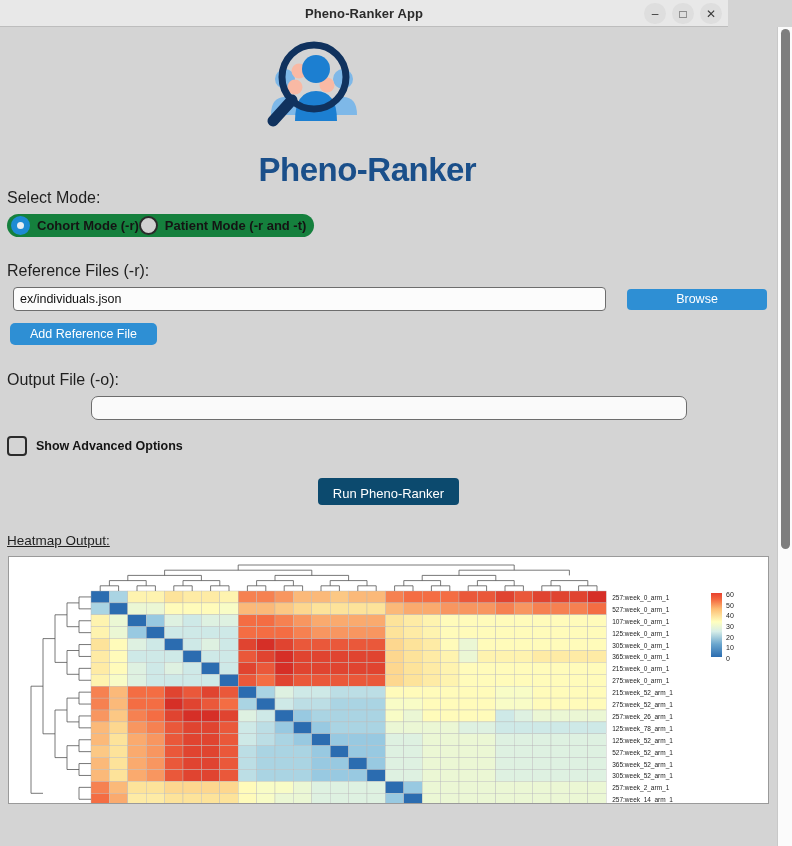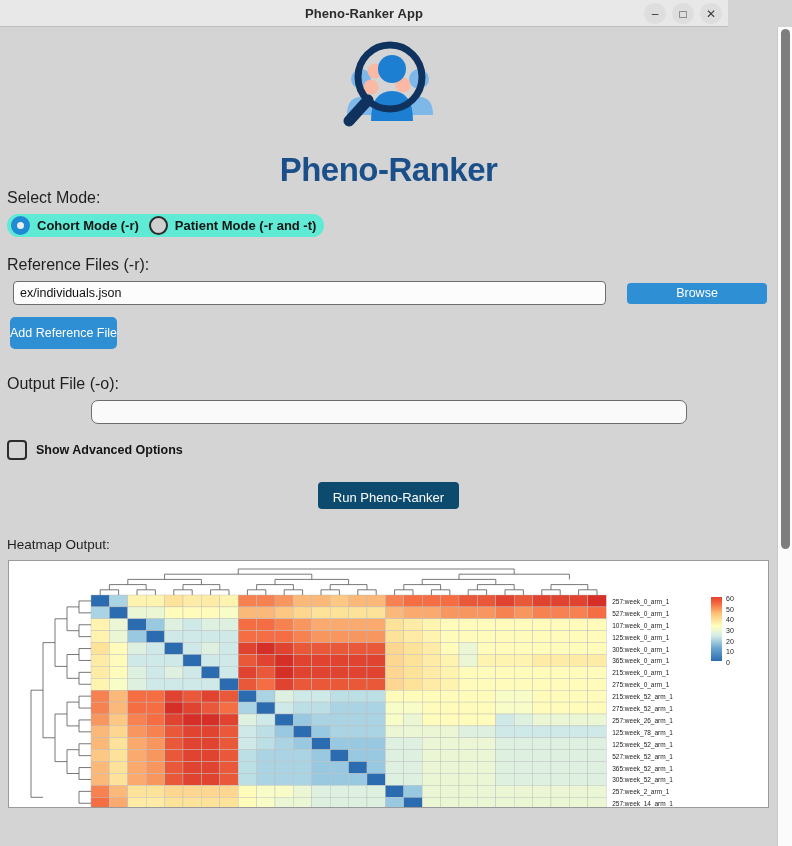--- a/index.html
+++ b/index.html
@@ -53,35 +53,35 @@
   #vscroll-thumb {
     position: absolute; top: 2px; left: 3px;
     width: 9px; height: 520px;
     border-radius: 5px; background: #7e7e7e;
     cursor: pointer;
   }
 
   
   #logo-wrap {
     margin: 0 auto; padding-top: 10px;
-    width: 260px; text-align: center;
+    width: 260px; 
   }
   #logo-word {
     font-size: 33px; font-weight: bold; color: #1a4f8a;
     letter-spacing: -.5px; margin-top: 2px;
   }
 
   
   .sect-label {
     font-size: 16px; color: #1f1f1f; margin: 0 0 7px 7px;
   }
   #mode-row {
-    display: flex; align-items: center; gap: 10px;
-    margin-left: 7px; margin-bottom: 19px;
-    background: #5eead4; border-radius: 12px;
+    display: flex; align-items: center; gap: 0;
+    margin-left: 7px; margin-bottom: 25px;
+    background: #15803d; border-radius: 12px;
     padding: 2px 8px 2px 4px; width: max-content;
   }
   .radio-item { display: flex; align-items: center; gap: 7px; cursor: pointer; }
   .radio-dot {
     width: 19px; height: 19px; border-radius: 50%;
     border: 2.5px solid #2b2b2b; background: #d0d0d0;
     display: flex; align-items: center; justify-content: center;
   }
   .radio-dot.on { border-color: #1e8bd4; background: #1e8bd4; }
   .radio-dot.on::after {
@@ -101,21 +101,21 @@
     padding: 0 6px; outline: none;
     font-family: "Liberation Sans", sans-serif;
   }
   #browse-btn {
     width: 140px; height: 21px;
     background: #2e8fd4; border: none; border-radius: 4px;
     color: #fff; font-size: 12.5px; cursor: pointer;
     font-family: "Liberation Sans", sans-serif;
   }
   #add-ref-btn {
-    margin: 12px 0 0 10px; height: 32px; padding: 0 0;
+    margin: 12px 0 0 10px; height: 22px; padding: 0 20px;
     background: #2e8fd4; border: none; border-radius: 5px;
     color: #fff; font-size: 12.5px; cursor: pointer;
     font-family: "Liberation Sans", sans-serif;
   }
   #out-row { display: flex; justify-content: center; margin-top: 6px; }
   #out-input {
     width: 596px; height: 24px;
     background: #fafafa; border: 1.5px solid #6d6d6d;
     border-radius: 7px; padding: 0 8px; font-size: 12.5px;
     outline: none; font-family: "Liberation Sans", sans-serif;
@@ -129,21 +129,21 @@
     border: 2.5px solid #2b2b2b; background: #d4d4d4; cursor: pointer;
   }
   #adv-label { font-size: 12.5px; font-weight: bold; color: #141414; }
   #run-row { display: flex; justify-content: center; margin-top: 22px; }
   #run-btn {
     height: 27px; padding: 8px 15px;
     background: #0c4a6e; border: none; border-radius: 4px;
     color: #fff; font-size: 13px; cursor: pointer;
     font-family: "Liberation Sans", sans-serif;
   }
-  #heat-label { font-size: 13.5px; color: #1f1f1f; margin: 28px 0 8px 7px; }
+  #heat-label { font-size: 13.5px; color: #1f1f1f; margin: 28px 0 8px 7px; text-decoration: underline; }
 
   
   #heat-panel {
     margin: 0 8px 0 8px; height: 248px;
     background: #fff; border: 1px solid #9a9a9a;
     position: relative; overflow: hidden;
   }
   #heat-svg { display: block; }
 </style>
 </head>

